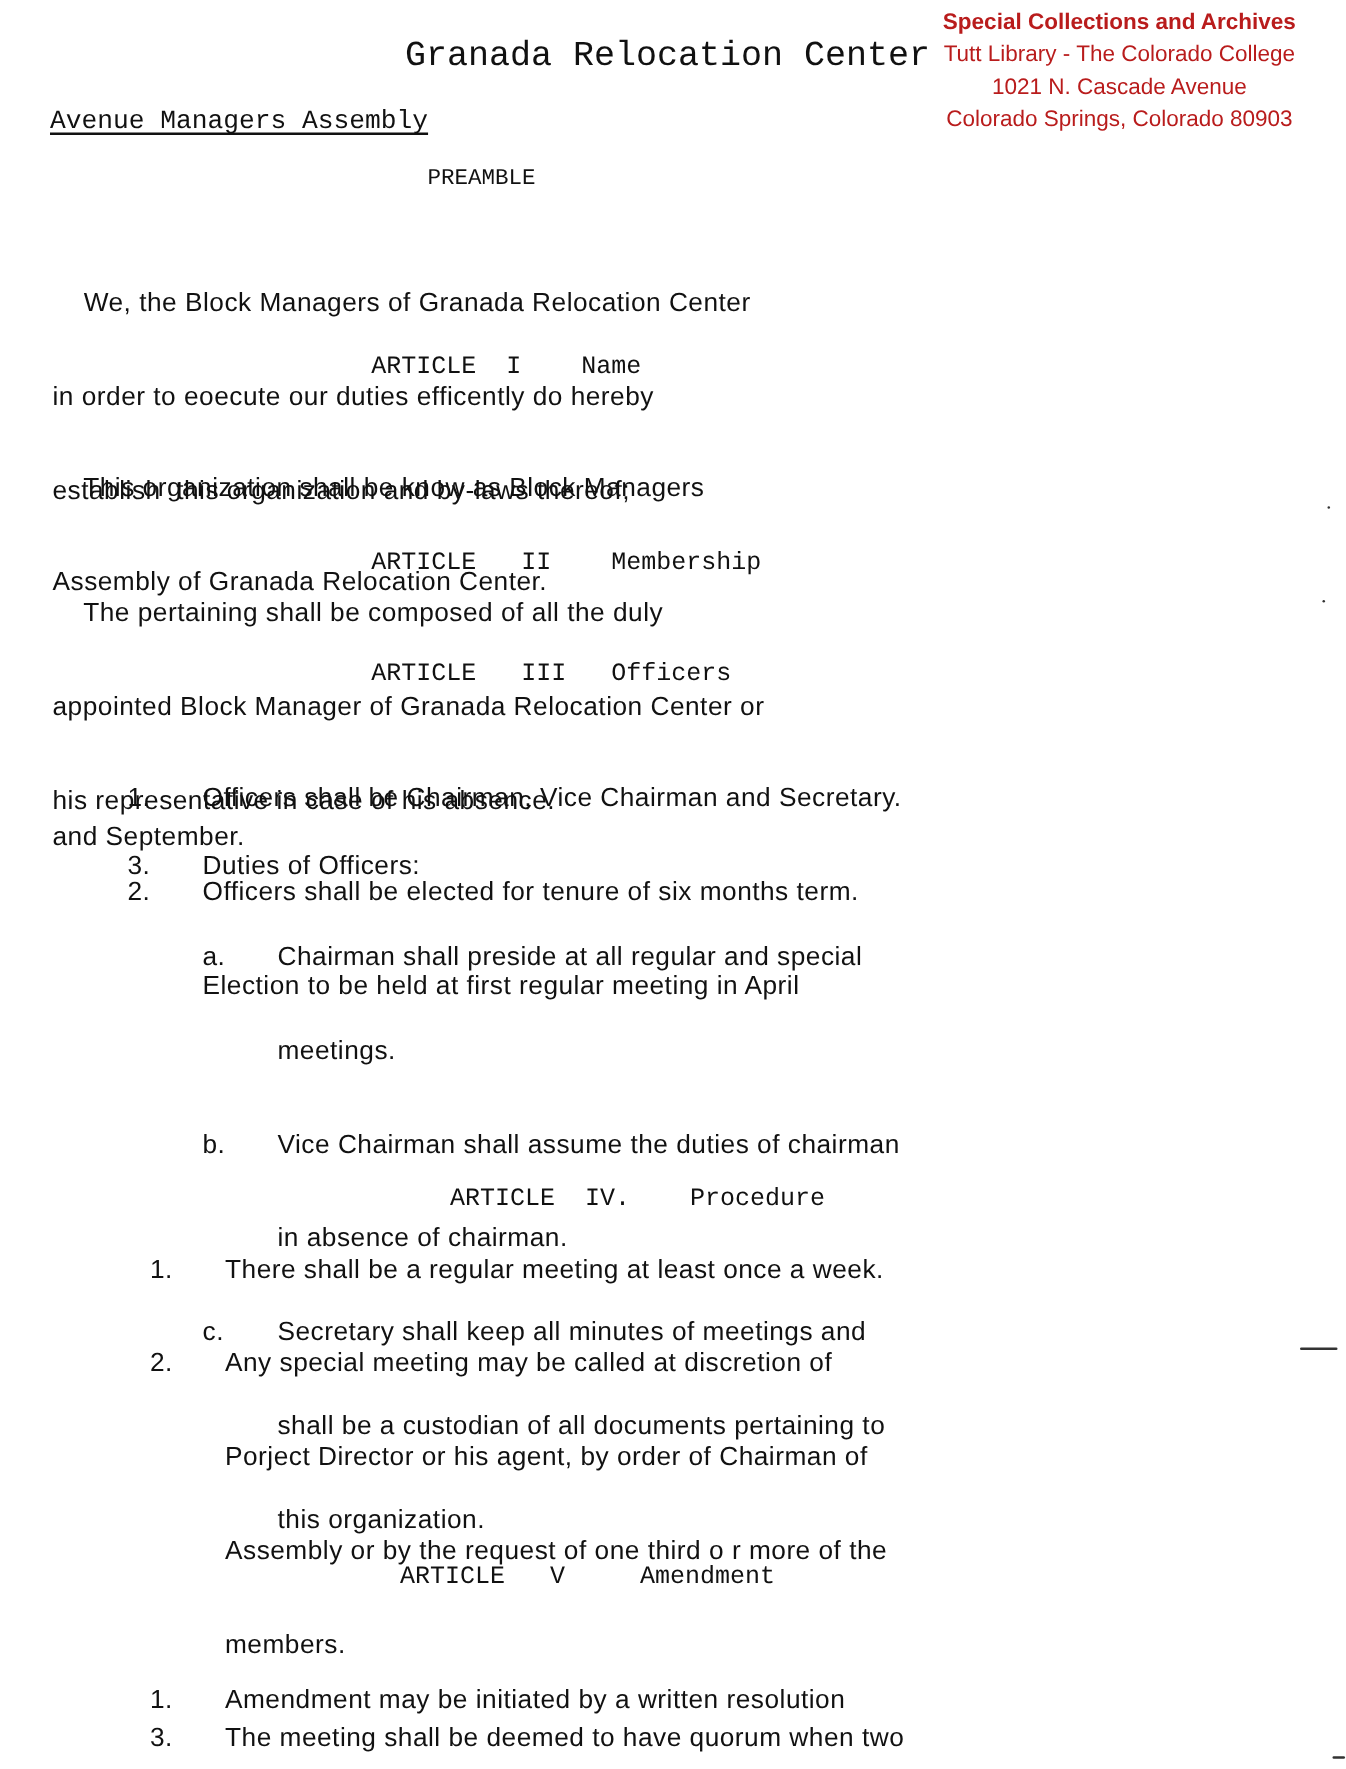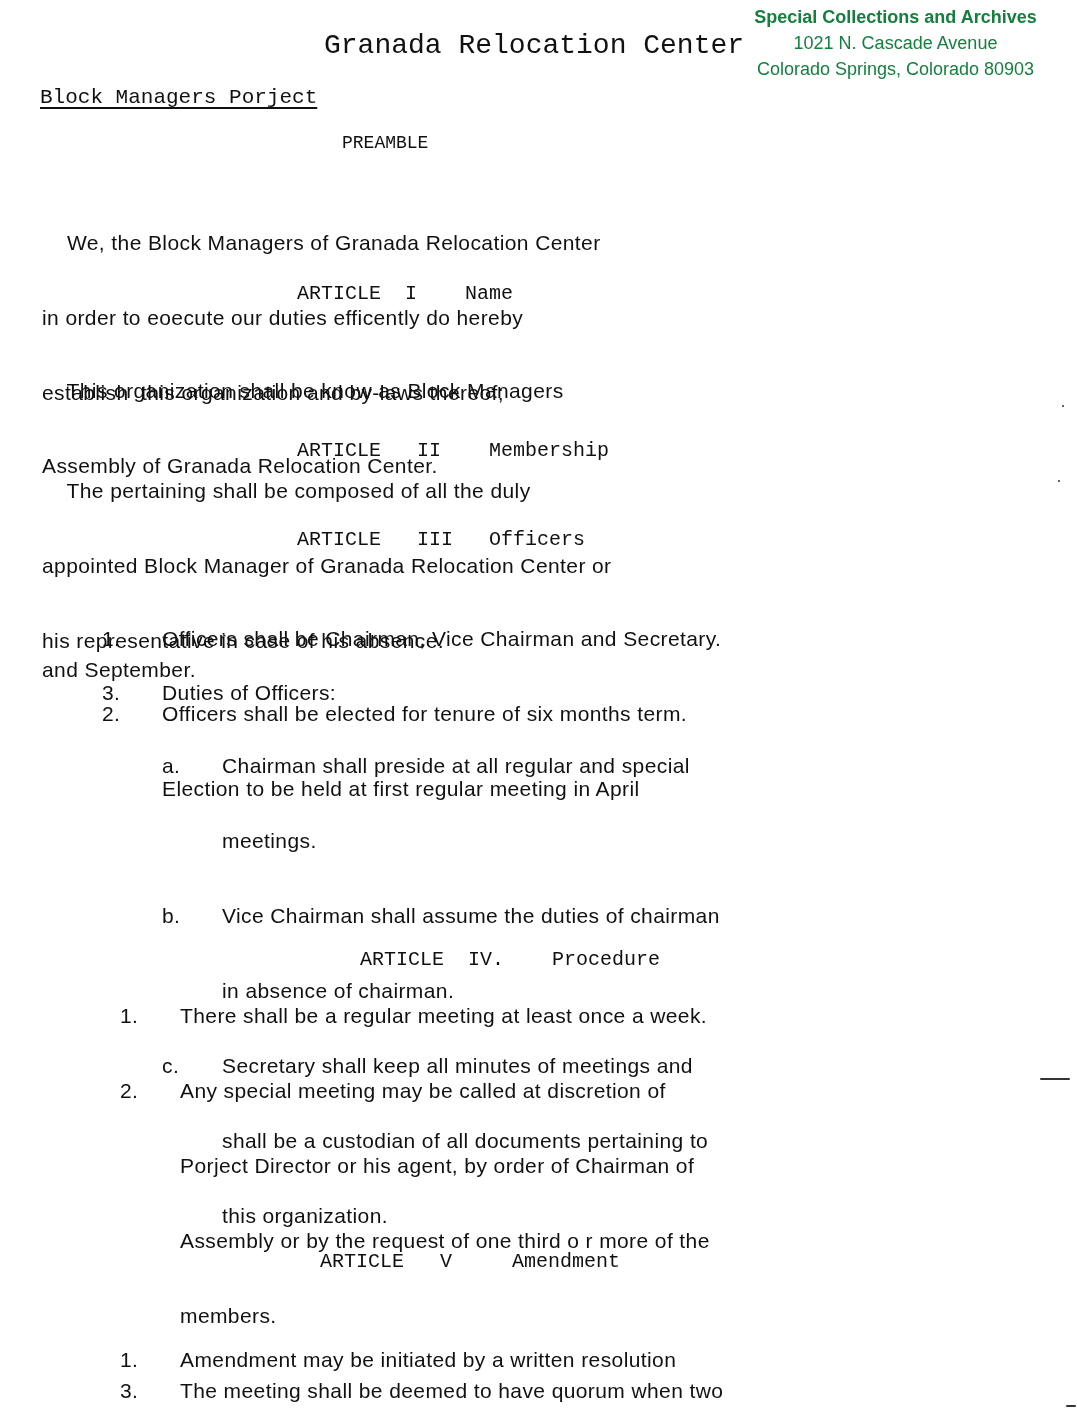--- a/index.html
+++ b/index.html
@@ -2,36 +2,37 @@
 <html><head>
 <meta charset="utf-8">
 <style>
   html, body { margin: 0; padding: 0; background: #ffffff; }
   body {
     width: 1077px; height: 1415px; position: relative; overflow: hidden;
     font-family: "Liberation Mono", "DejaVu Sans Mono", monospace;
     color: #111111;
   }
   .tw { font-family: Liberation Sans, sans-serif; font-size: 21px; letter-spacing: 0.4px; white-space: pre; position: absolute; line-height: 25px; }
-  .stamp { position: absolute; font-family: "Liberation Sans", "DejaVu Sans", sans-serif; font-size: 18px; line-height: 26px; text-align: center; color: #15803d; }
+  .stamp { position: absolute; font-family: "Liberation Sans", "DejaVu Sans", sans-serif; font-size: 18px; line-height: 26px; text-align: center; color: #b91c1c; }
   .stamp .l0 { font-weight: bold; }
   .underline { text-decoration: underline; text-decoration-thickness: 2px; text-underline-offset: 4px; }
   .head { position: absolute; font-family: "Liberation Mono", "DejaVu Sans Mono", monospace; font-size: 20px; white-space: pre; }
   .num { display: inline-block; width: 60px; }
   .alpha { display: inline-block; width: 60px; }
   .speck { position: absolute; background: #333; width: 2px; height: 2px; border-radius: 1px; }
 </style>
 </head>
 <body>
 
 <div class="head" style="left:324px; top:30px; font-size:28px;">Granada Relocation Center</div>
-<div class="head underline" style="left:40px; top:86px; font-size:21px;">Block Managers Porject</div>
+<div class="head underline" style="left:40px; top:86px; font-size:21px;">Avenue Managers Assembly</div>
 
 <div class="stamp" style="left:718px; top:4px; width:355px;">
   <div class="l0">Special Collections and Archives</div>
+  <div>Tutt Library - The Colorado College</div>
   <div>1021 N. Cascade Avenue</div>
   <div>Colorado Springs, Colorado  80903</div>
 </div>
 
 <div class="head" style="left:342px; top:133px; font-size:18px;text-align:center;">PREAMBLE</div>
 <div class="tw" style="left:42px; top:180px;">
   <div>    We, the Block Managers of Granada Relocation Center</div>
   <div>in order to eoecute our duties efficently do hereby</div>
   <div>establish  this organization and by-laws thereof;</div>
 </div>

